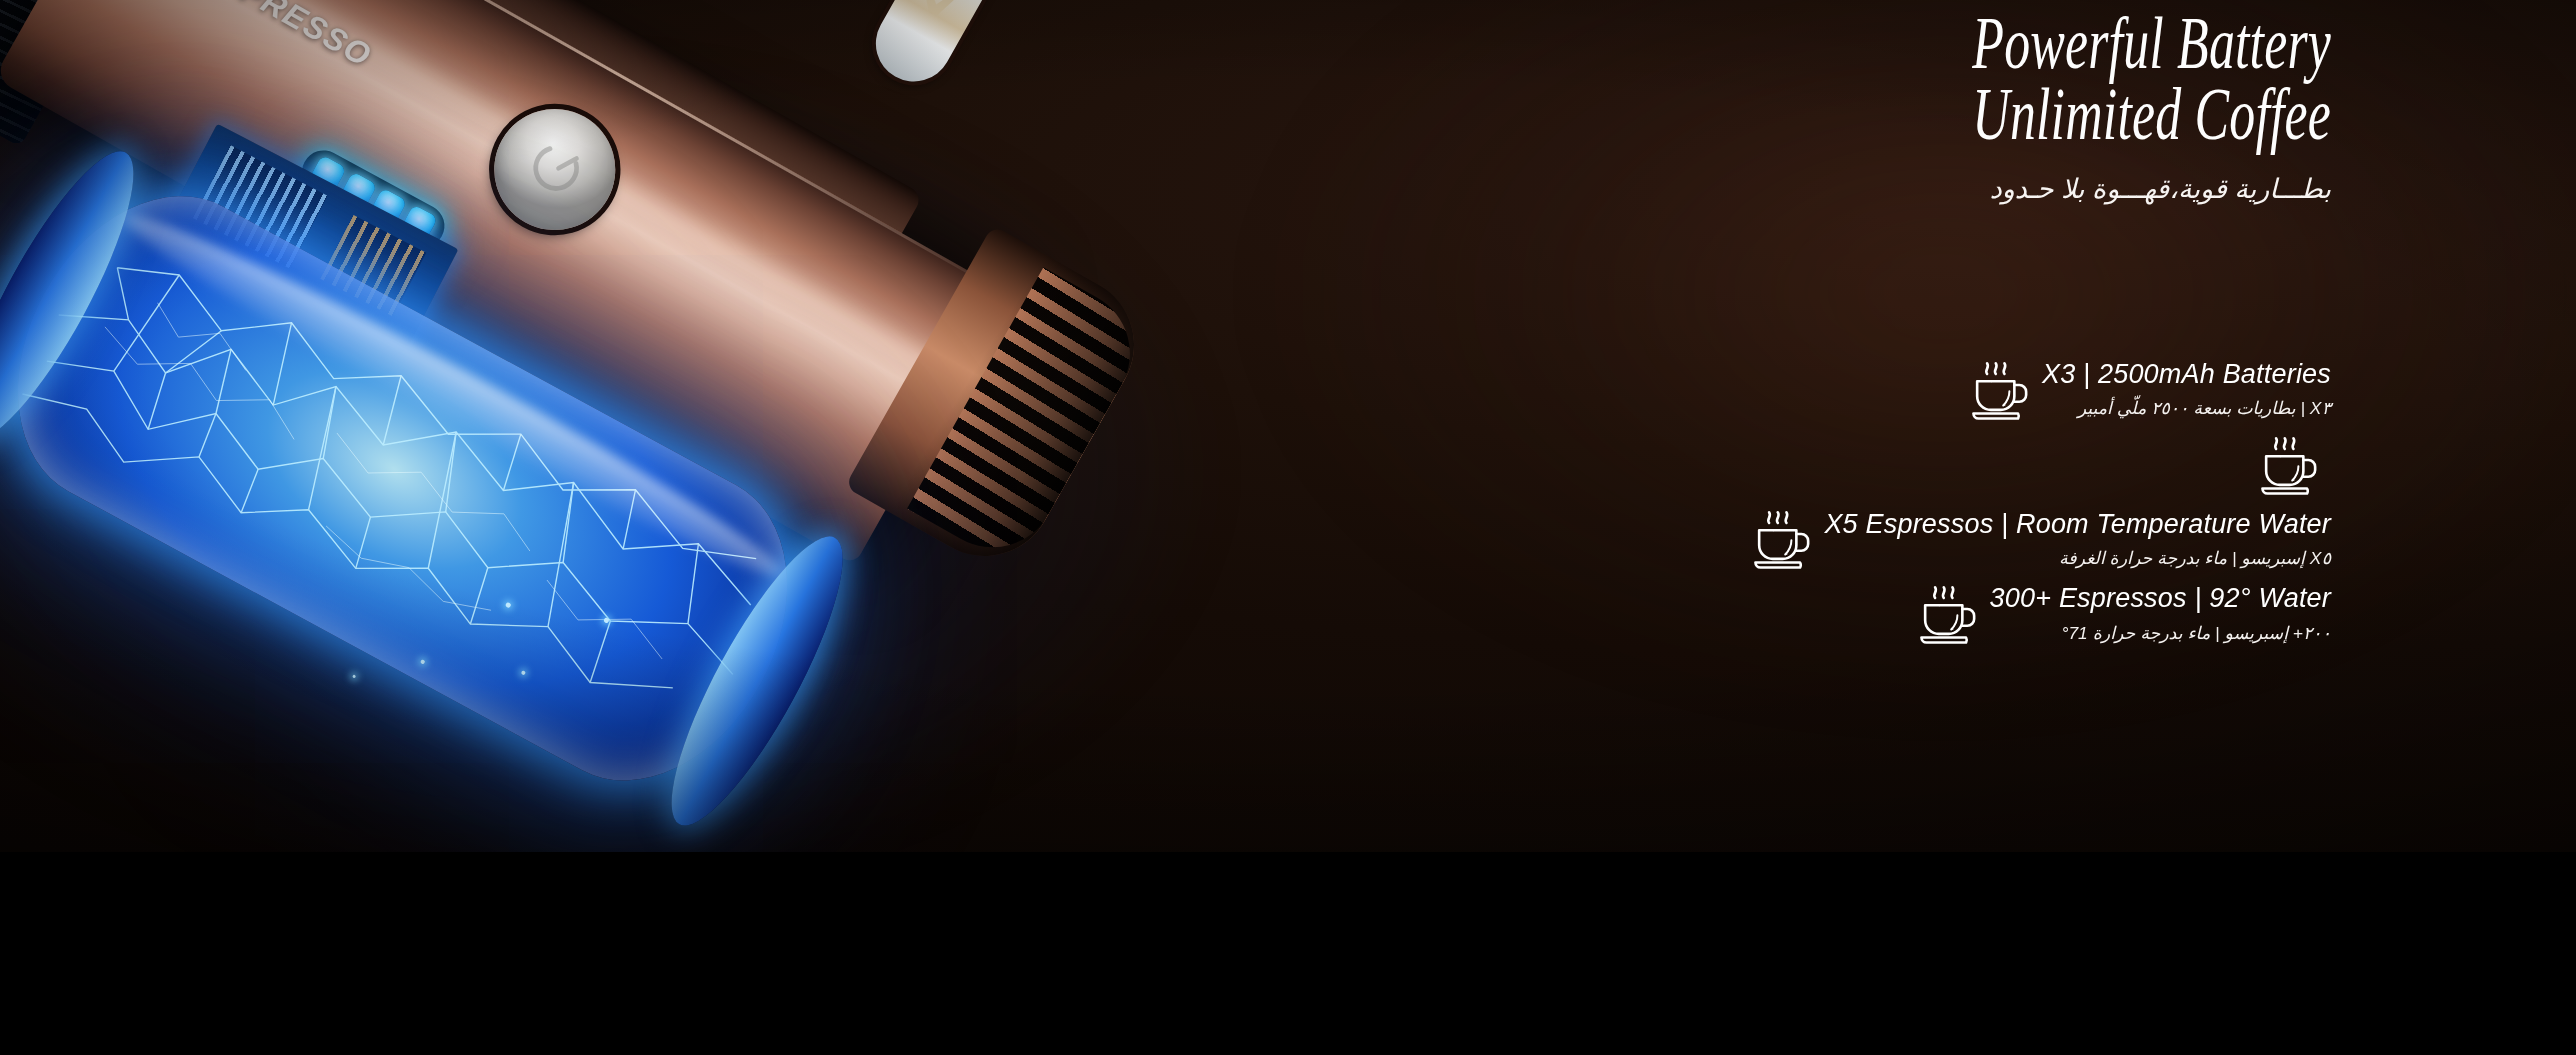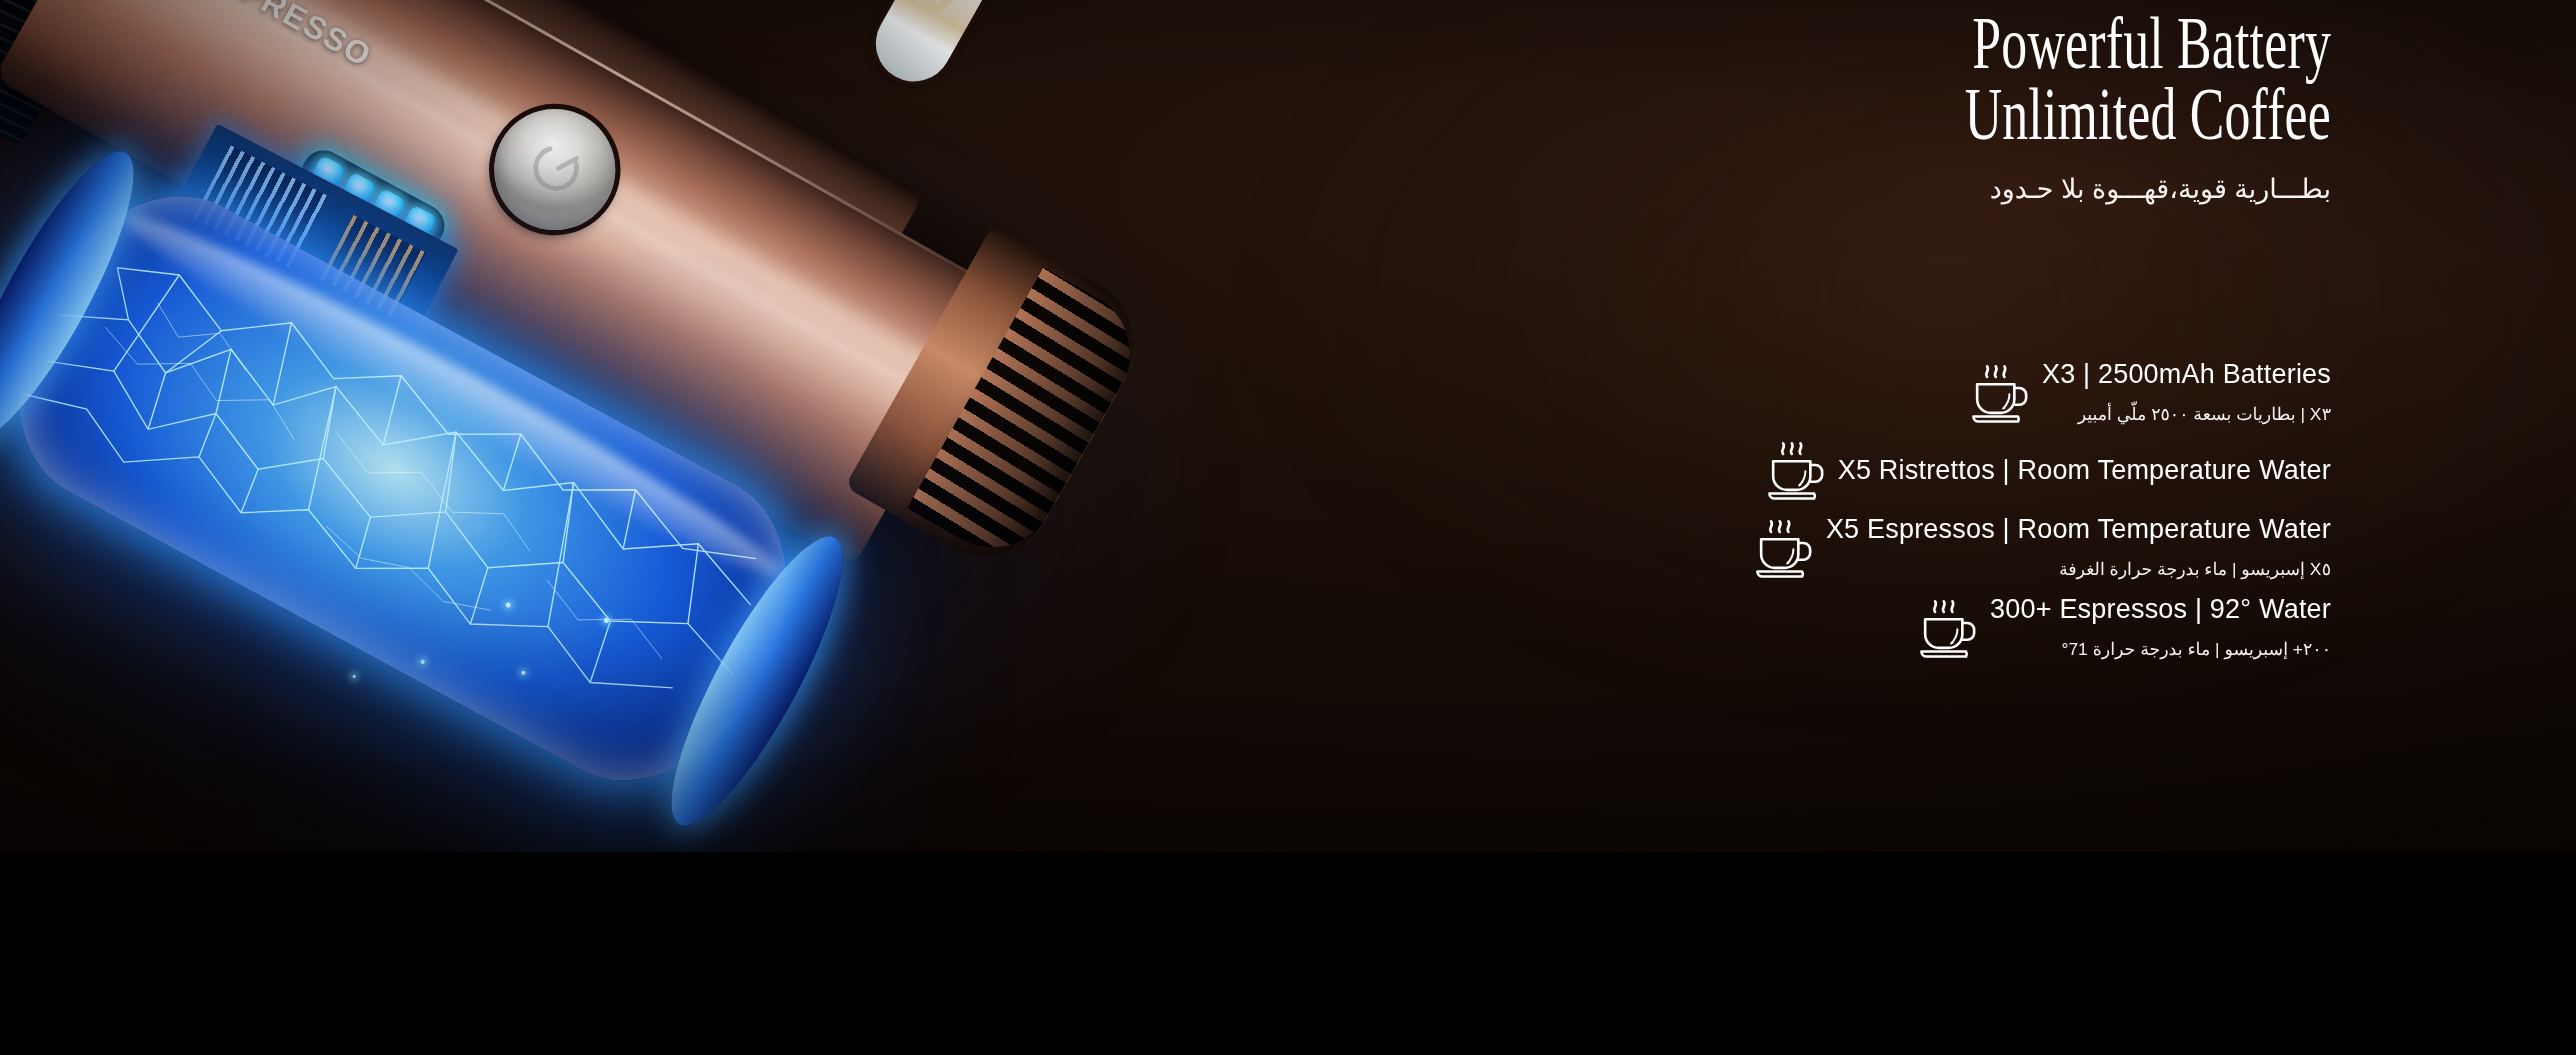--- a/index.html
+++ b/index.html
@@ -4,20 +4,21 @@
 <style>
   * { margin:0; padding:0; box-sizing:border-box; }
   html,body { background:#000; }
 
   #stage{
     position:relative;
     width:2576px; height:852px;
     overflow:hidden;
     background:#b91c1c;
     font-family:"Liberation Sans", sans-serif;
+    font-style:italic;
   }
 
   
   .bg-base{
     position:absolute; inset:0;
     background:
       radial-gradient(130% 95% at 78% 22%, #2a1710 0%, #1d1009 34%, #150b06 58%, #0c0603 100%),
       linear-gradient(180deg,#120906 0%,#170c07 55%,#0e0503 100%);
   }
   .bg-coolglow{
@@ -264,21 +265,21 @@
     font-size:27px;
     line-height:1.12;
     letter-spacing:0.2px;
   }
   .f-ar{
     color:#f4f1ef;
     font-size:17.4px;
     line-height:1.4;
     direction:rtl;
     text-align:right;
-    margin-top:13px;
+    margin-top:7px;
     letter-spacing:0.3px;
   }
   .f-row-1 .cup-icon svg{ width:62px; height:62px; }
   .f-row-2 .cup-icon svg{ width:62px; height:62px; }
   .f-row-3 .cup-icon svg{ width:62px; height:62px; }
   .f-row-4 .cup-icon svg{ width:62px; height:62px; }
 </style>
 </head>
 <body>
 
@@ -409,21 +410,20 @@
           <path d="M12 88 L84 88 A8 8 0 0 1 84 96 L20 96 A8 8 0 0 1 12 88 Z"></path>
           <path d="M34 24 C29 18, 39 14, 34 7"></path>
           <path d="M48 24 C43 18, 53 14, 48 7"></path>
           <path d="M62 24 C57 18, 67 14, 62 7"></path>
           <circle cx="41" cy="36" r="1.6" fill="#fff" stroke="none"></circle>
           <circle cx="62" cy="74" r="1.6" fill="#fff" stroke="none"></circle>
           <path d="M70 52 C70 62, 65 70, 60 75" stroke-width="3.2"></path>
         </svg>
       </span>
       <span class="ftext">
-        <span class="f-en">X5 Ristrettos  |  Room Temperature Water</span>
       </span>
     </div>
 
     <div class="feature f-row-3">
       <span class="cup-icon">
         <svg viewBox="0 0 100 100" fill="none" stroke="#ffffff" stroke-width="4.2" stroke-linecap="round" stroke-linejoin="round">
           <path d="M18 36 L18 60 A22 22 0 0 0 40 82 L56 82 A22 22 0 0 0 78 60 L78 36 Z"></path>
           <path d="M78 42 L86 42 A11 11 0 0 1 97 53 L97 58 A11 11 0 0 1 86 69 L78 69"></path>
           <path d="M12 88 L84 88 A8 8 0 0 1 84 96 L20 96 A8 8 0 0 1 12 88 Z"></path>
           <path d="M34 24 C29 18, 39 14, 34 7"></path>

